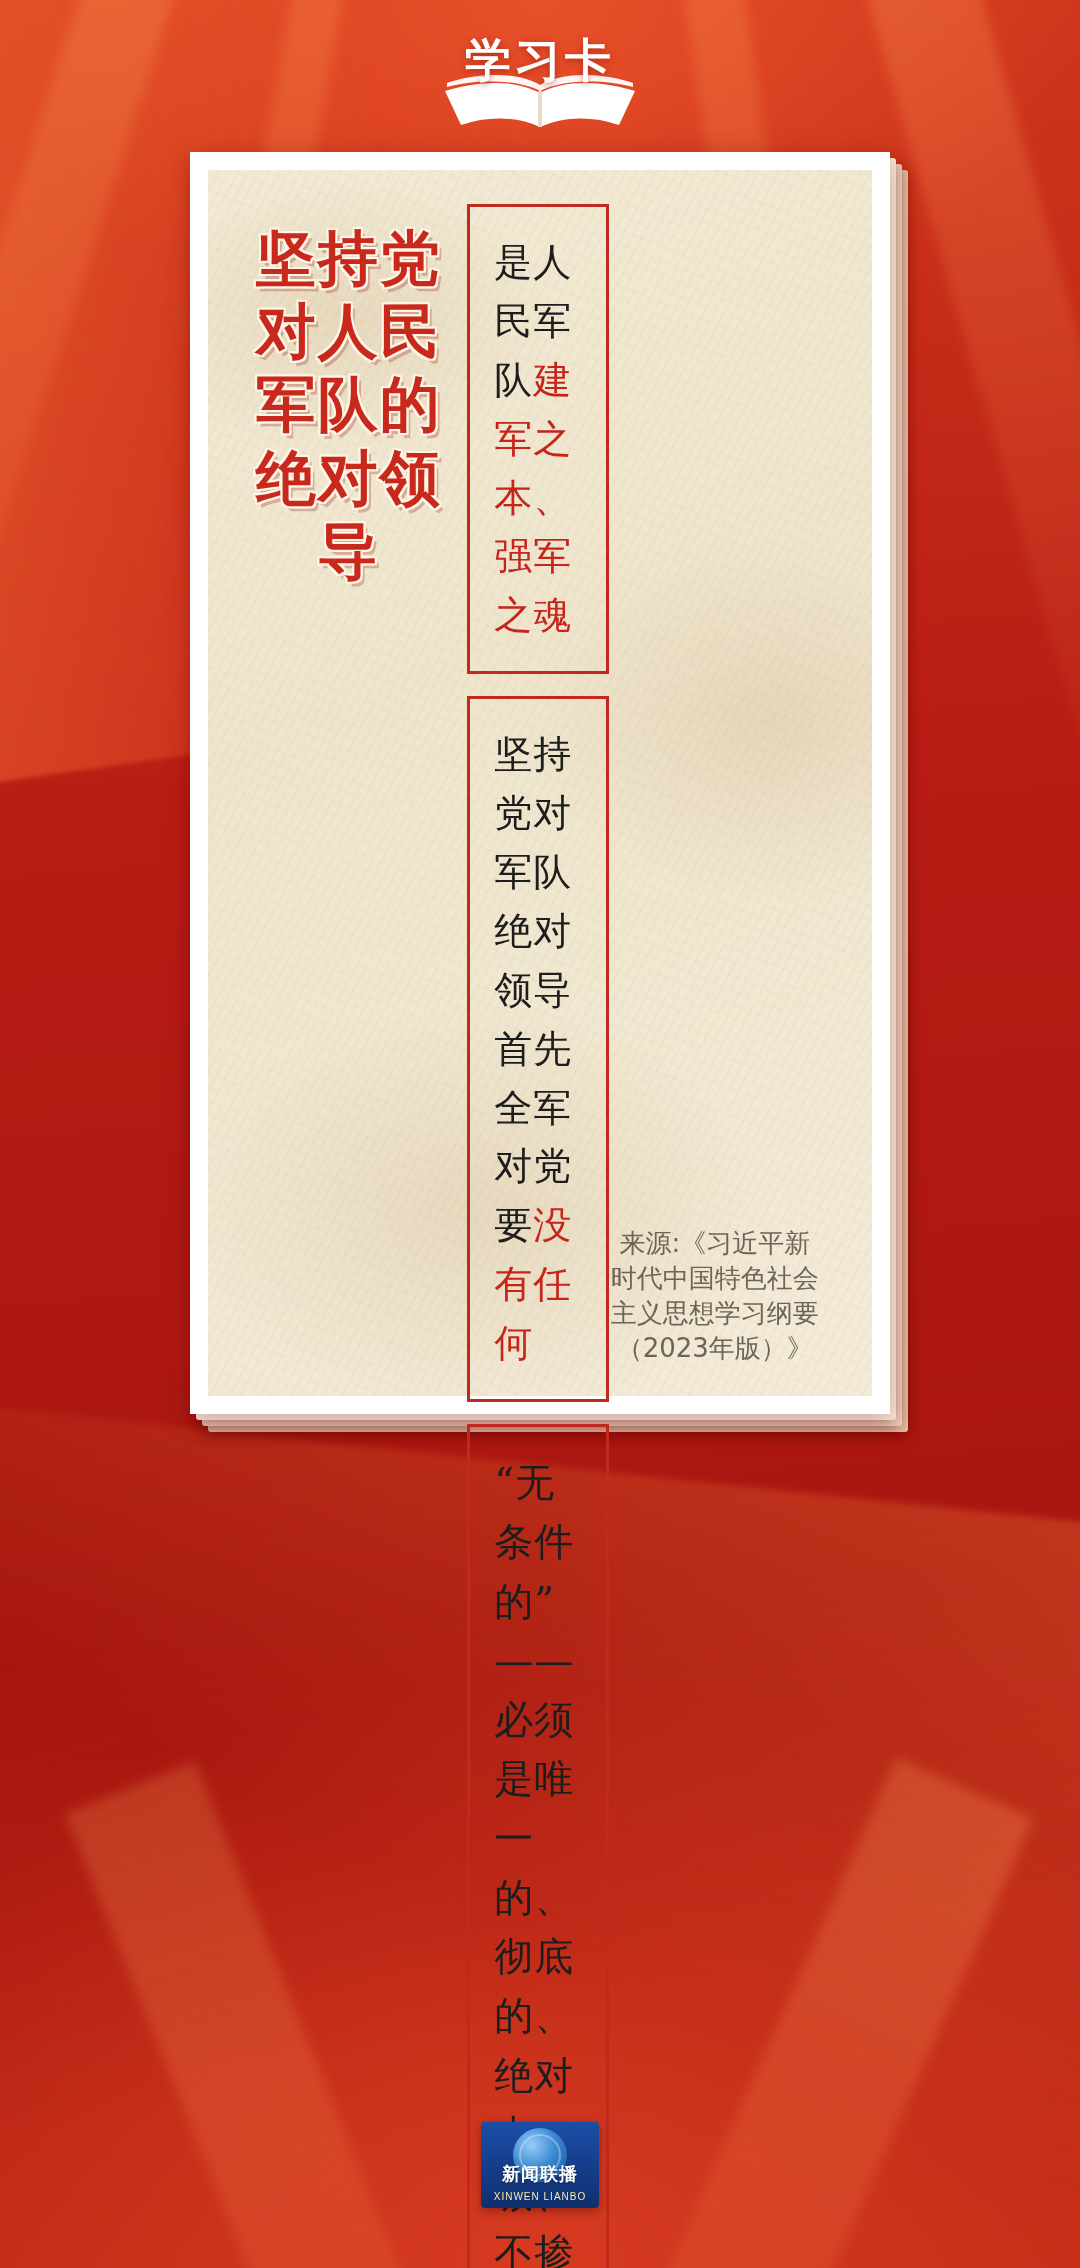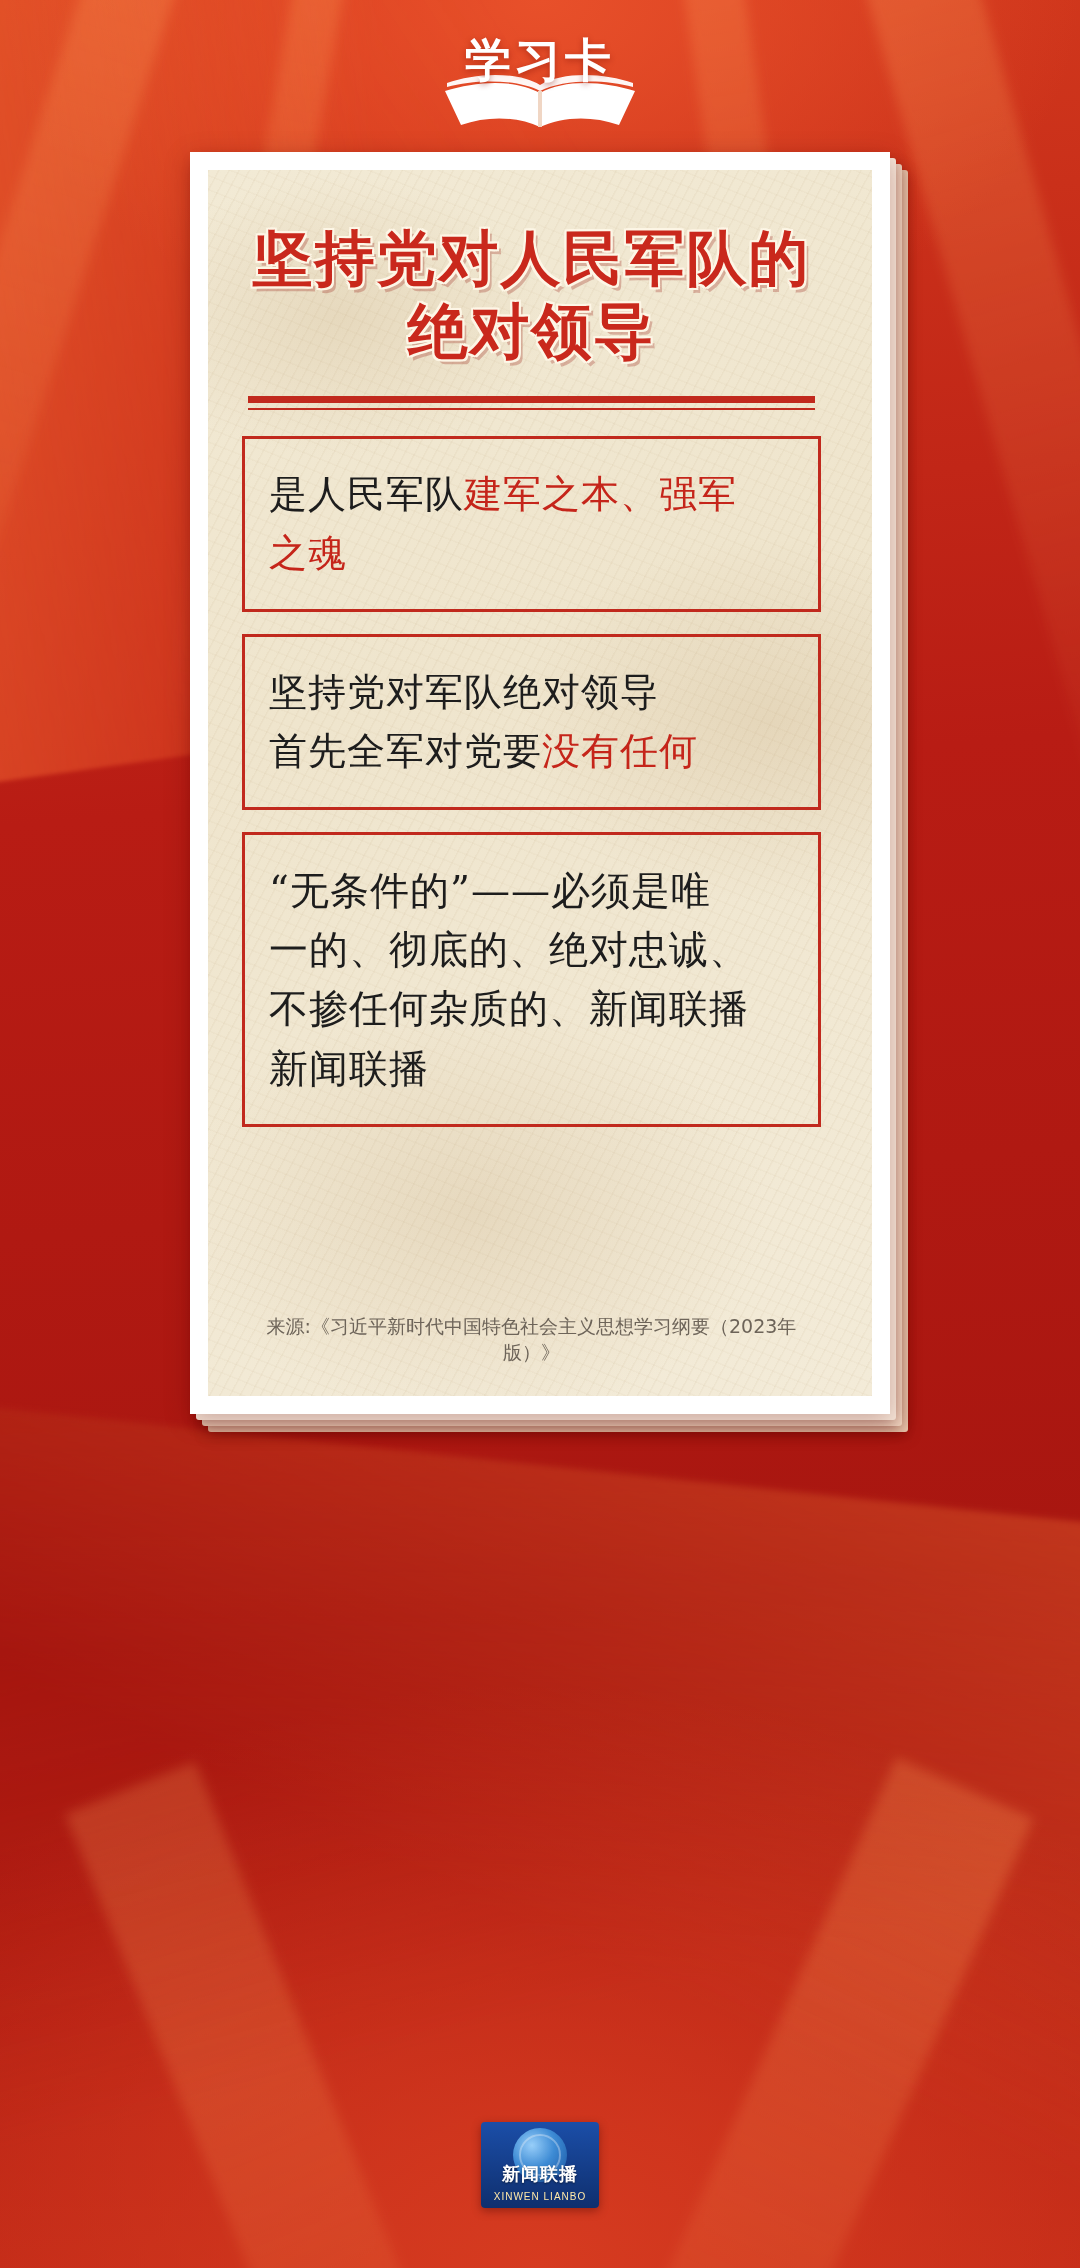--- a/index.html
+++ b/index.html
@@ -118,21 +118,21 @@
     width: 100%;
     height: 100%;
     box-sizing: border-box;
     background:
       radial-gradient(ellipse 300px 200px at 20% 12%, rgba(205,180,140,0.30), rgba(205,180,140,0) 70%),
       radial-gradient(ellipse 360px 260px at 85% 45%, rgba(200,172,130,0.28), rgba(200,172,130,0) 70%),
       radial-gradient(ellipse 420px 300px at 40% 85%, rgba(198,170,128,0.26), rgba(198,170,128,0) 70%),
       linear-gradient(160deg, #f2ead5 0%, #efe5cd 40%, #f3ebd8 100%);
     padding: 34px 51px 18px 34px;
     display: flex;
-    flex-direction: column;
+    flex-direction: row;
     position: relative;
   }
   .paper::after {
     content: "";
     position: absolute;
     inset: 0;
     pointer-events: none;
     background:
       repeating-linear-gradient(118deg, rgba(175,145,100,0.07) 0px, rgba(175,145,100,0.07) 1px, rgba(0,0,0,0) 2px, rgba(0,0,0,0) 9px),
       repeating-linear-gradient(22deg, rgba(175,145,100,0.05) 0px, rgba(175,145,100,0.05) 1px, rgba(0,0,0,0) 2px, rgba(0,0,0,0) 13px);
@@ -195,21 +195,21 @@
     font-size: 39px;
     line-height: 1.52;
   }
   .hl { color: #c5251a; }
 
   
   .source {
     margin-top: auto;
     text-align: center;
     font-family: "DejaVu Sans", "Liberation Sans", sans-serif;
-    font-size: 19px;
+    font-size: 26px;
     color: #6d6459;
     padding-bottom: 12px;
     position: relative;
     z-index: 2;
   }
 
   
   .footer {
     position: absolute;
     left: 50%;

